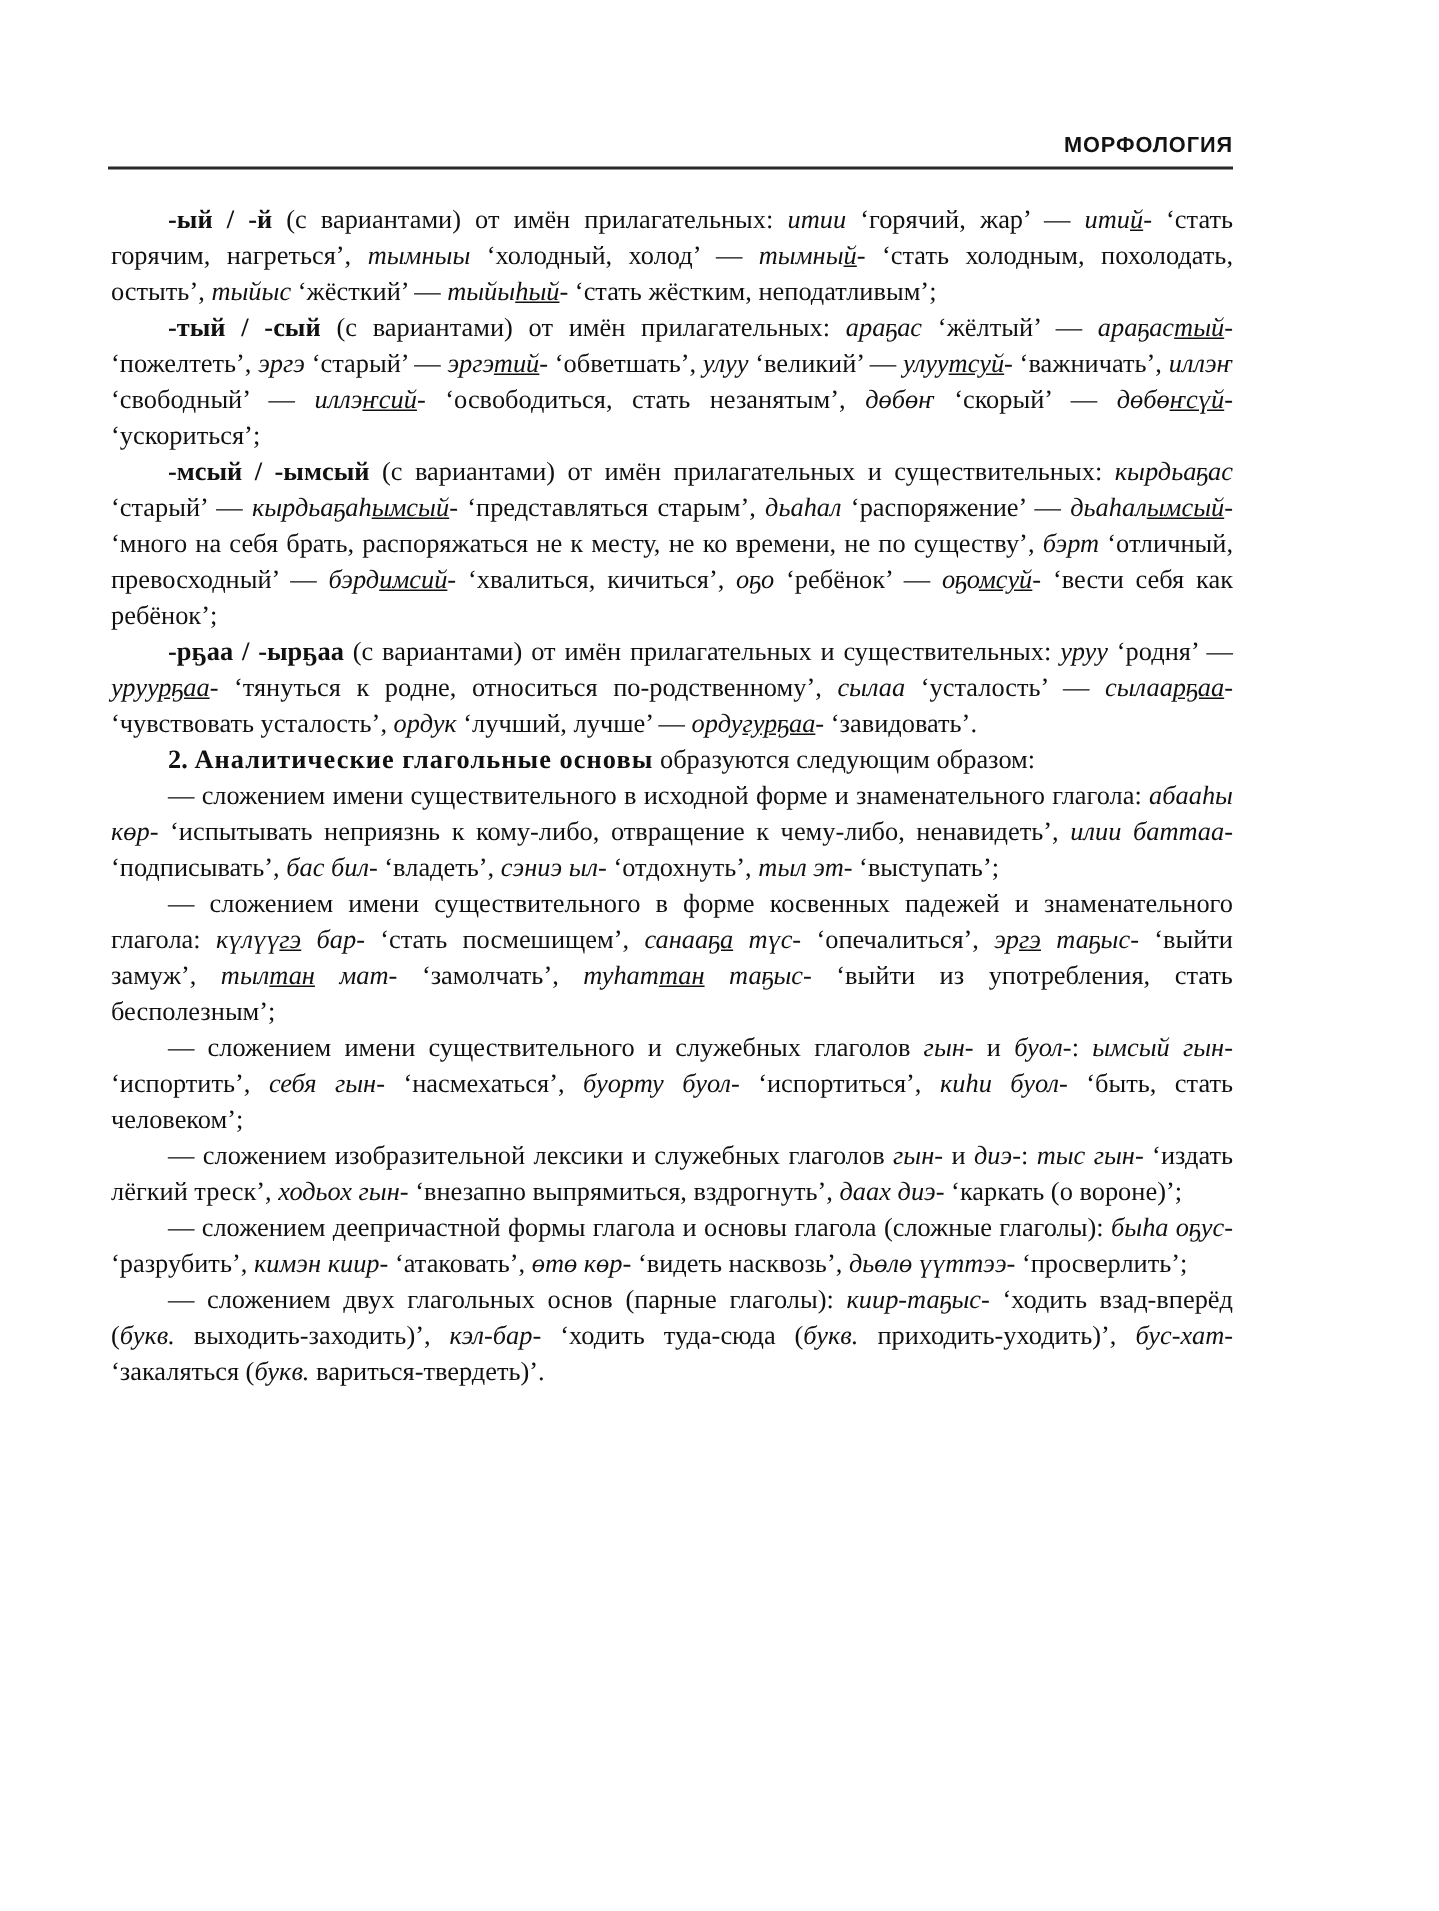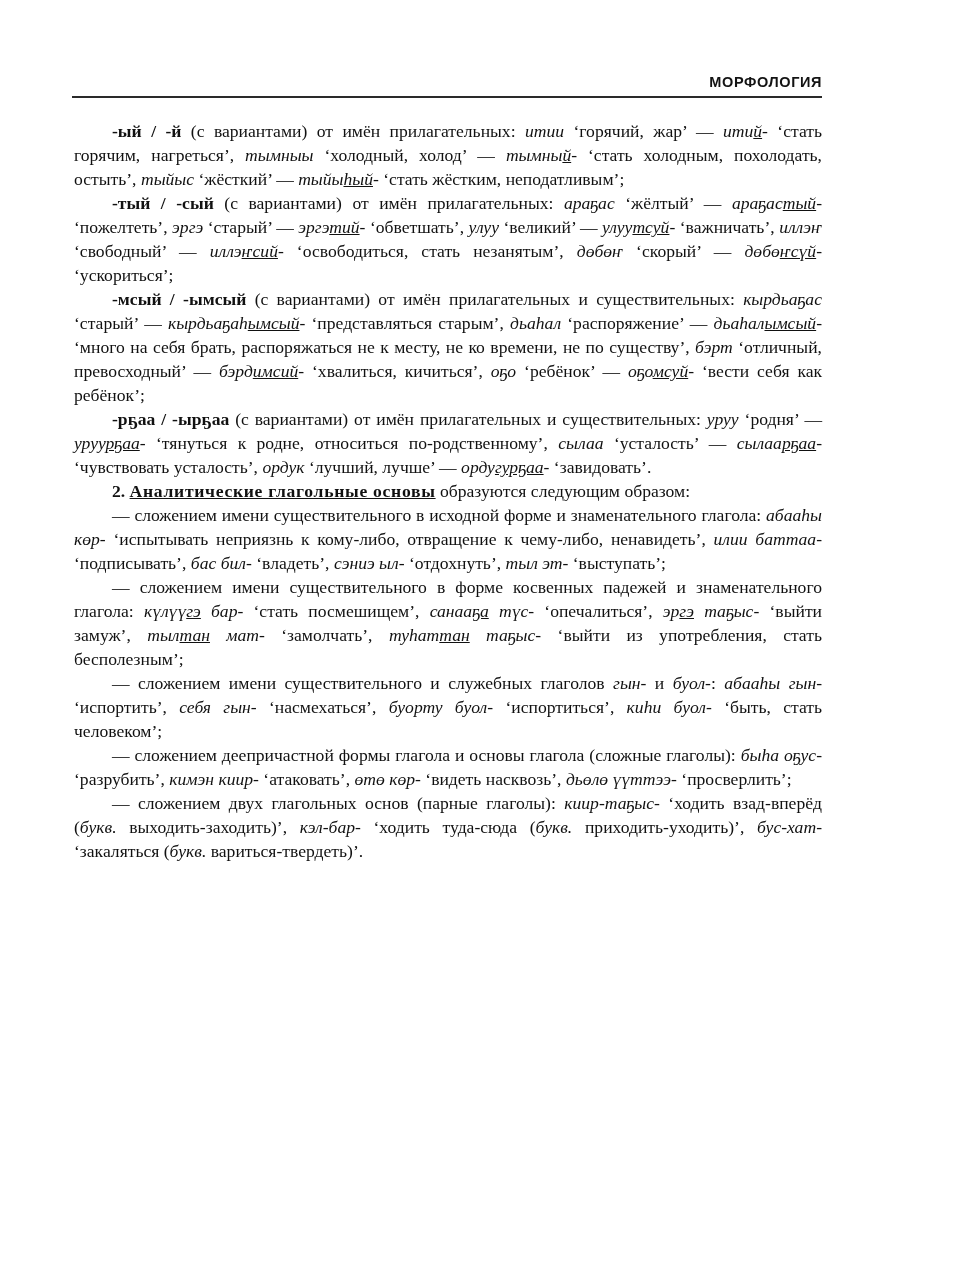--- a/index.html
+++ b/index.html
@@ -5,21 +5,21 @@
 <style>
   html, body {
     margin: 0;
     padding: 0;
     background: #ffffff;
   }
   .page {
     position: relative;
     width: 959px;
     height: 948px;
-    margin: 0 auto;
+    margin: 15px auto;
     background: #ffffff;
     overflow: hidden;
     font-family: "Liberation Serif", "DejaVu Serif", serif;
     color: #111111;
   }
 
   
   .running-head {
     position: absolute;
     left: 72px;
@@ -57,21 +57,21 @@
     text-justify: inter-word;
     text-indent: 38px;
     -webkit-hyphens: manual;
     hyphens: manual;
   }
 
   
   .b   { font-weight: bold; }
   .it  { font-style: italic; }
   .itu { font-style: italic; text-decoration: underline; text-underline-offset: 1px; }
-  .sc  { font-weight: bold; letter-spacing: 0.7px; text-decoration: underline; }
+  .sc  { font-weight: bold; letter-spacing: 0.7px; }
 
   
   .folio {
     position: absolute;
     left: 72px;
     top: 1203px;
     width: 750px;
     text-align: left;
     font-family: "Liberation Sans", "DejaVu Sans", sans-serif;
     font-weight: bold;
@@ -96,23 +96,24 @@
     <p class="para"><span class="b">-мсый / -ымсый</span> (с вариантами) от имён прилагательных и существительных: <span class="it">кырдьаҕас</span> ‘старый’ — <span class="it">кырдьаҕаһ<span class="itu">ымсый</span>-</span> ‘представляться старым’, <span class="it">дьаһал</span> ‘распоряжение’ — <span class="it">дьаһал<span class="itu">ымсый</span>-</span> ‘много на себя брать, распоряжаться не к месту, не ко времени, не по существу’, <span class="it">бэрт</span> ‘отличный, превосходный’ — <span class="it">бэрд<span class="itu">имсий</span>-</span> ‘хвалиться, кичиться’, <span class="it">оҕо</span> ‘ребёнок’ — <span class="it">оҕо<span class="itu">мсуй</span>-</span> ‘вести себя как ребёнок’;</p>
 
     <p class="para"><span class="b">-рҕаа / -ырҕаа</span> (с вариантами) от имён прилагательных и существительных: <span class="it">уруу</span> ‘родня’ — <span class="it">уруу<span class="itu">рҕаа</span>-</span> ‘тянуться к родне, относиться по-родственному’, <span class="it">сылаа</span> ‘усталость’ — <span class="it">сылаа<span class="itu">рҕаа</span>-</span> ‘чувствовать усталость’, <span class="it">ордук</span> ‘лучший, лучше’ — <span class="it">орду<span class="itu">гурҕаа</span>-</span> ‘завидовать’.</p>
 
     <p class="para"><span class="b">2. </span><span class="sc">Аналитические глагольные основы</span> образуются следующим образом:</p>
 
     <p class="para">— сложением имени существительного в исходной форме и знаменательного глагола: <span class="it">абааһы көр-</span> ‘испытывать неприязнь к кому-либо, отвращение к чему-либо, ненавидеть’, <span class="it">илии баттаа-</span> ‘подписывать’, <span class="it">бас бил-</span> ‘владеть’, <span class="it">сэниэ ыл-</span> ‘отдохнуть’, <span class="it">тыл эт-</span> ‘выступать’;</p>
 
     <p class="para">— сложением имени существительного в форме косвенных падежей и знаменательного глагола: <span class="it">күлүү<span class="itu">гэ</span> бар-</span> ‘стать посмешищем’, <span class="it">санаа<span class="itu">ҕа</span> түс-</span> ‘опечалиться’, <span class="it">эр<span class="itu">гэ</span> таҕыс-</span> ‘выйти замуж’, <span class="it">тыл<span class="itu">тан</span> мат-</span> ‘замолчать’, <span class="it">туһат<span class="itu">тан</span> таҕыс-</span> ‘выйти из употребления, стать бесполезным’;</p>
 
-    <p class="para">— сложением имени существительного и служебных глаголов <span class="it">гын-</span> и <span class="it">буол-</span>: <span class="it">абааһы гын-</span> ‘испортить’, <span class="it">себя гын-</span> ‘насмехаться’, <span class="it">буорту буол-</span> ‘испортиться’, <span class="it">киһи буол-</span> ‘быть, стать человеком’;</p>
+    <p class="para">— сложением имени существительного и служебных глаголов <span class="it">гын-</span> и <span class="it">буол-</span>: <span class="it">ымсый гын-</span> ‘испортить’, <span class="it">себя гын-</span> ‘насмехаться’, <span class="it">буорту буол-</span> ‘испортиться’, <span class="it">киһи буол-</span> ‘быть, стать человеком’;</p>
 
 
+    <p class="para">— сложением изобразительной лексики и служебных глаголов <span class="it">гын-</span> и <span class="it">диэ-</span>: <span class="it">тыс гын-</span> ‘издать лёгкий треск’, <span class="it">ходьох гын-</span> ‘внезапно выпрямиться, вздрогнуть’, <span class="it">даах диэ-</span> ‘каркать (о вороне)’;</p>
 
     <p class="para">— сложением деепричастной формы глагола и основы глагола (сложные глаголы): <span class="it">быһа оҕус-</span> ‘разрубить’, <span class="it">кимэн киир-</span> ‘атаковать’, <span class="it">өтө көр-</span> ‘видеть насквозь’, <span class="it">дьөлө үүттээ-</span> ‘просверлить’;</p>
 
     <p class="para">— сложением двух глагольных основ (парные глаголы): <span class="it">киир-таҕыс-</span> ‘ходить взад-вперёд (<span class="it">букв.</span> выходить-заходить)’, <span class="it">кэл-бар-</span> ‘ходить туда-сюда (<span class="it">букв.</span> приходить-уходить)’, <span class="it">бус-хат-</span> ‘закаляться (<span class="it">букв.</span> вариться-твердеть)’.</p>
 
   </div>
 
   <div class="folio">517</div>
 
 </div>

